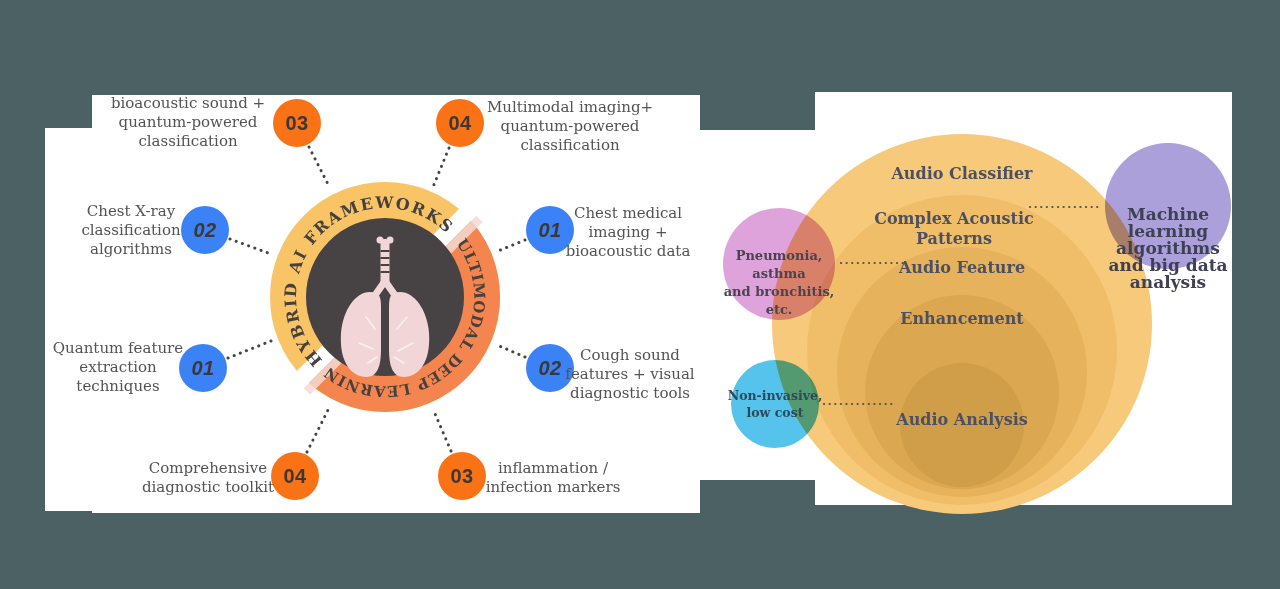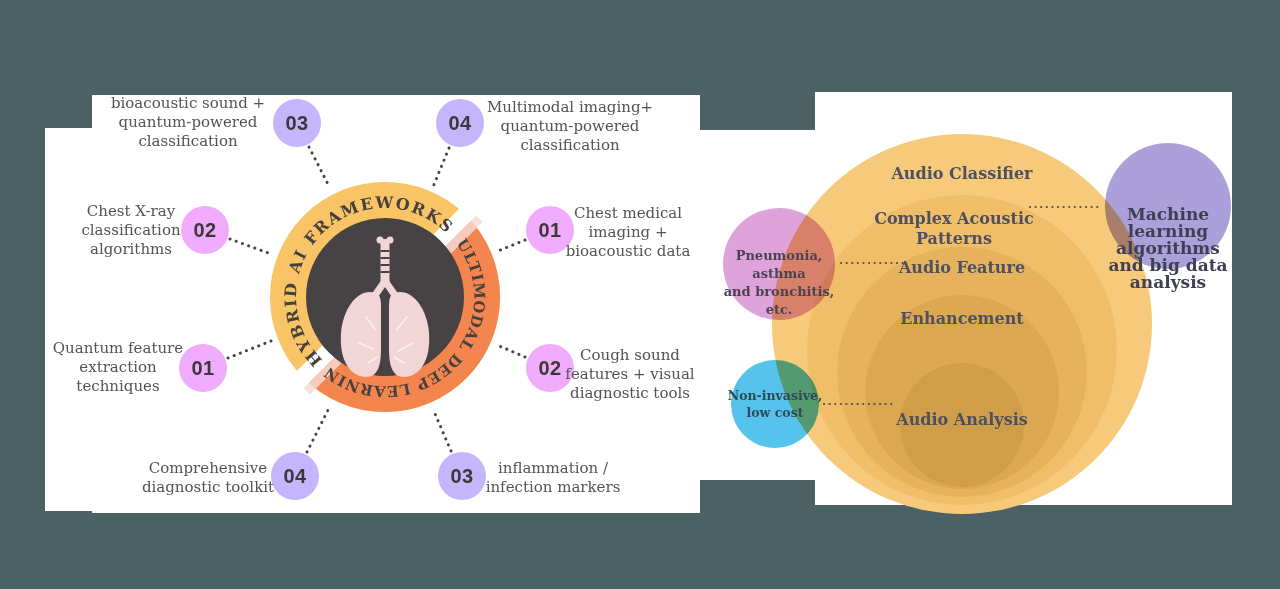--- a/index.html
+++ b/index.html
@@ -14,22 +14,22 @@
        font:bold 16px "DejaVu Serif",serif;color:#4D5061;line-height:20px;z-index:4;margin-top:16px;}
   .sat-txt{position:absolute;text-align:center;z-index:5;
        font-weight:bold;font-family:"DejaVu Serif",serif;}
   .lbl{position:absolute;text-align:center;font:15px "DejaVu Serif",serif;
        color:#535353;line-height:1.25;z-index:4;}
   .lbl span{display:block;}
   .badge{position:absolute;width:48px;height:48px;border-radius:50%;z-index:4;
        display:flex;align-items:center;justify-content:center;
        font:bold 20px "Liberation Sans",sans-serif;color:#3C3837;letter-spacing:.5px;
        transform:translate(-50%,-50%);}
-  .tan{background:#c4b5fd;justify-content:center;}
-  .peach{background:#f0abfc;}
+  .tan{background:#f97316;justify-content:center;}
+  .peach{background:#3b82f6;font-style:italic;}
   .overlay{position:absolute;left:0;top:0;z-index:6;pointer-events:none;}
   .dot3{stroke:#474340;stroke-width:3;stroke-dasharray:0.1 6.5;stroke-linecap:round;fill:none;}
   .dot2{stroke:#55504D;stroke-width:2.2;stroke-dasharray:0.1 5.5;stroke-linecap:round;fill:none;}
   svg text{font-family:"DejaVu Serif",serif;}
 </style>
 </head>
 <body>
 
 <div class="canvas">
 

